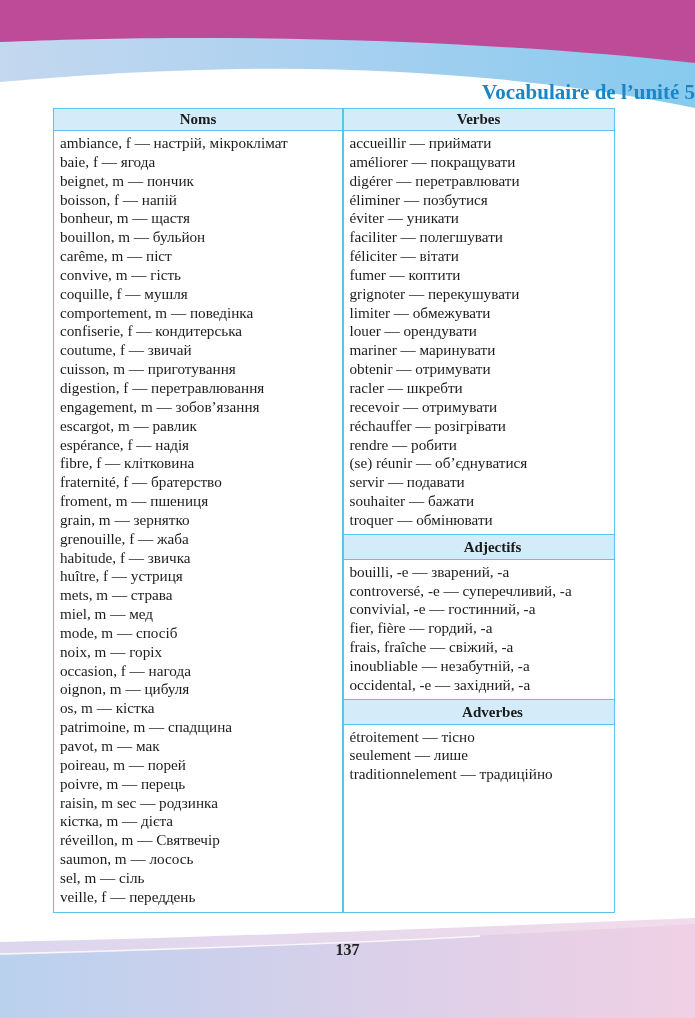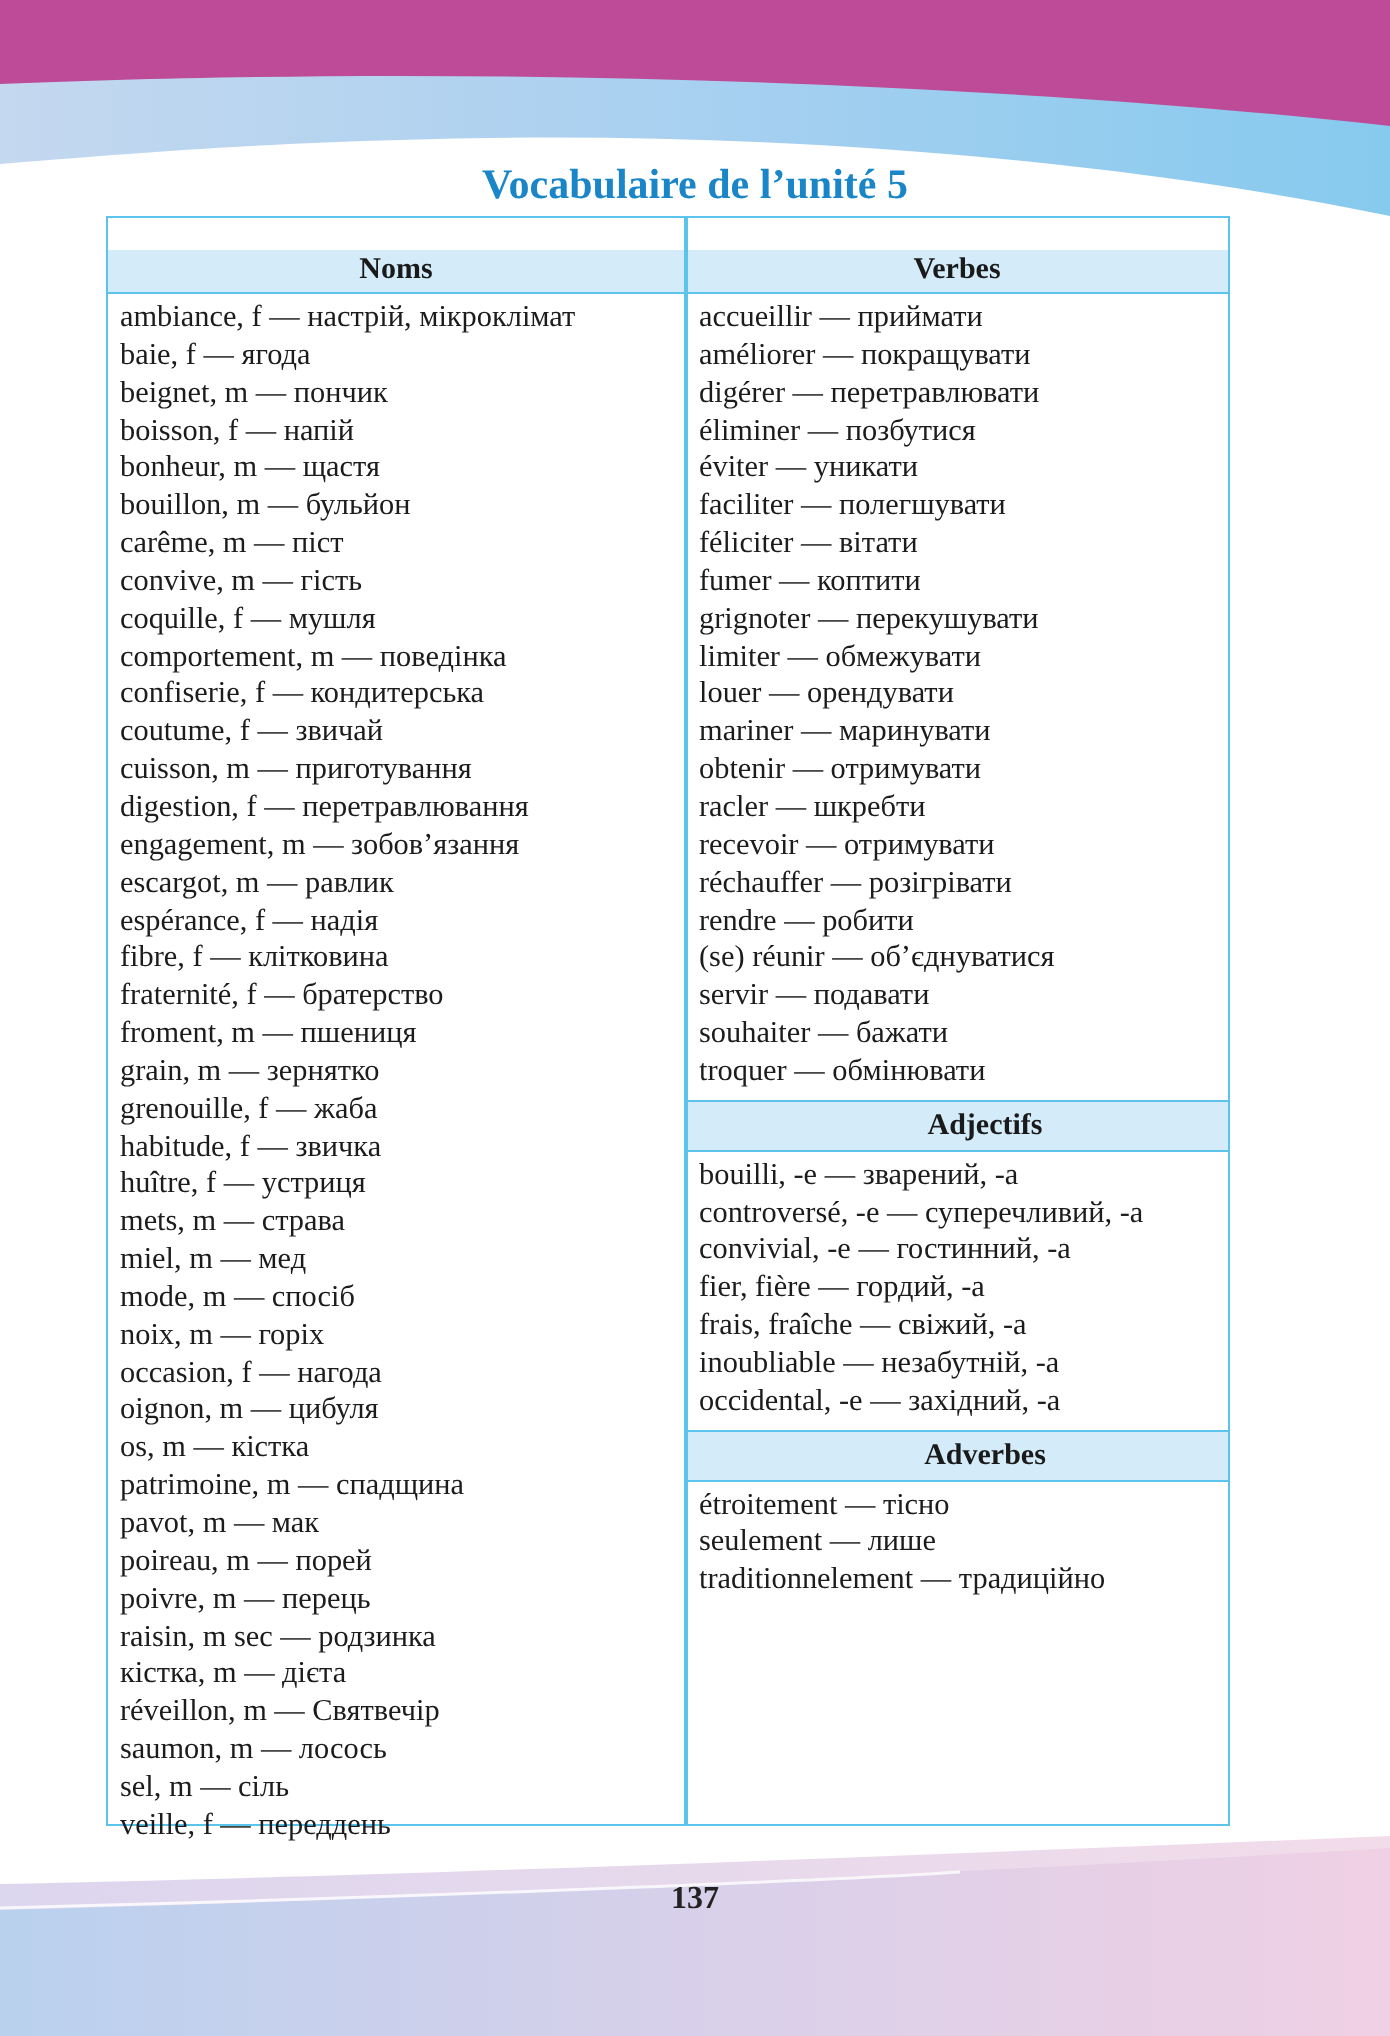--- a/index.html
+++ b/index.html
@@ -9,32 +9,32 @@
     font-family: "DejaVu Serif", "Liberation Serif", serif;
   }
   .top-band {
     position: absolute; left: 0; top: 0; width: 695px; height: 110px;
   }
   .bottom-band {
     position: absolute; left: 0; top: 910px; width: 695px; height: 108px;
   }
   .title {
     position: absolute; left: 0; width: 695px; top: 79px;
-    text-align: center; color: #1a86c8;
+    text-align: right; color: #1a86c8;
     font-family: "Liberation Serif", serif; font-weight: bold; font-size: 21px;
     line-height: 26px;
   }
   .table {
     position: absolute; left: 53px; top: 108px; width: 562px; height: 805px;
     border: 1.5px solid #5cc3ea; box-sizing: border-box; background: #fff;
   }
   .col-divider {
     position: absolute; left: 288px; top: 0; bottom: 0; width: 1.5px; background: #5cc3ea;
   }
-  .col { position: absolute; top: 16px; }
+  .col { position: absolute; top: 0; }
   .col-left { left: 0; width: 288px; }
   .col-right { left: 289.5px; width: 270px; }
   .hdr {
     height: 21px; background: #d4ecfa; border-bottom: 1.5px solid #5cc3ea;
     text-align: center; font-family: "Liberation Serif", serif; font-weight: bold;
     font-size: 15px; line-height: 21px; color: #1a1a1a;
   }
   .hdr.mid { border-top: 1.5px solid #5cc3ea; height: 24px; line-height: 24px; padding-left: 28px; }
   .list { list-style: none; margin: 0; padding: 3px 16px 4px 6px; }
   .list li {

